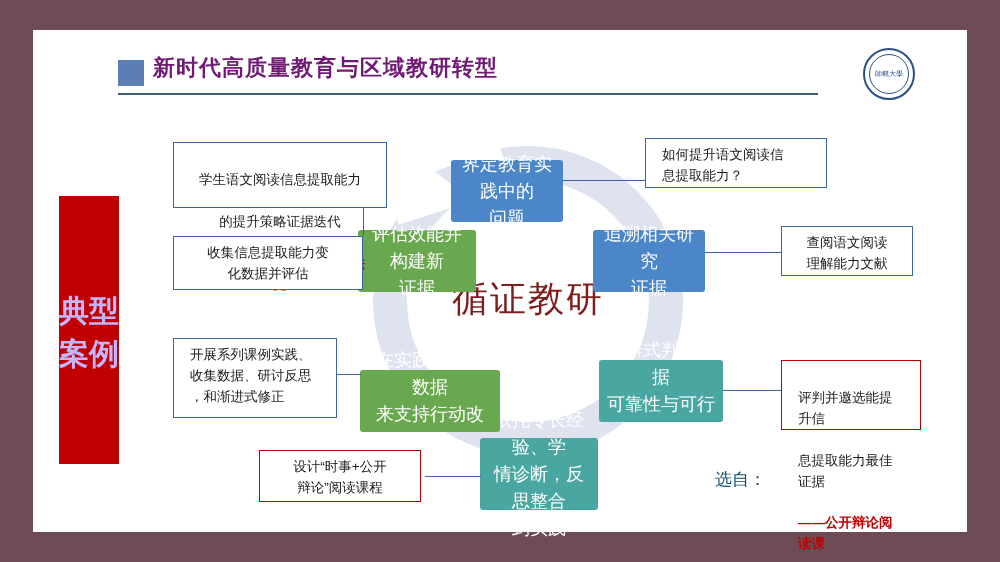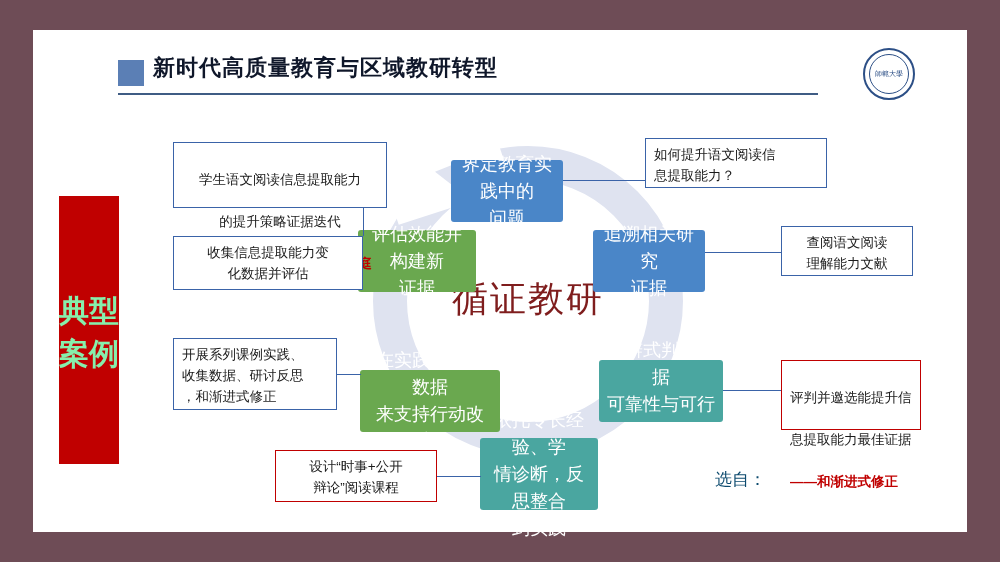--- a/index.html
+++ b/index.html
@@ -12,21 +12,21 @@
     position:absolute;left:33px;top:30px;width:934px;height:502px;
     background:#ffffff;
   }
   
   .hdr-square{
     position:absolute;left:85px;top:30px;width:26px;height:26px;
     background:#5b7fb5;
   }
   .hdr-title{
     position:absolute;left:120px;top:23px;
-    font-size:22px;font-weight:bold;color:#0f172a;
+    font-size:22px;font-weight:bold;color:#701a75;
     letter-spacing:1px;white-space:nowrap;
   }
   .hdr-rule{
     position:absolute;left:85px;top:63px;width:700px;height:2px;
     background:#1d3f6e;opacity:.85;
   }
   
   .seal{
     position:absolute;left:830px;top:18px;width:52px;height:52px;
     border-radius:50%;border:2px solid #2c4f86;
@@ -35,21 +35,21 @@
     box-sizing:border-box;
   }
   .seal:before{
     content:"";position:absolute;left:4px;top:4px;right:4px;bottom:4px;
     border:1px solid #2c4f86;border-radius:50%;
   }
   .seal span{position:relative;z-index:2;}
   
   .banner{
     position:absolute;left:26px;top:166px;width:60px;height:268px;
-    background:#c00000;color:#86efac;
+    background:#c00000;color:#c4b5fd;
     display:flex;flex-direction:column;align-items:center;justify-content:center;
     font-size:30px;font-weight:bold;line-height:1.45;
     box-sizing:border-box;padding-top:4px;
   }
   
   .ring{
     position:absolute;left:340px;top:116px;width:310px;height:310px;
     border-radius:50%;
     border:34px solid #dfe3f0;
     box-sizing:border-box;
@@ -81,28 +81,28 @@
   #node-define{left:418px;top:130px;width:112px;height:62px;background:#4a86c8;}
   #node-trace {left:560px;top:200px;width:112px;height:62px;background:#4a86c8;}
   #node-judge {left:566px;top:330px;width:124px;height:62px;background:#4aa6a0;}
   #node-rely  {left:447px;top:408px;width:118px;height:72px;background:#4aa6a0;}
   #node-collect{left:327px;top:340px;width:140px;height:62px;background:#6aa84f;}
   #node-eval  {left:325px;top:200px;width:118px;height:62px;background:#6aa84f;}
   
   .anno{
     position:absolute;background:#ffffff;border:1px solid #3a63a8;
     font-size:13.5px;line-height:1.55;color:#1a1a1a;
-    padding:6px 8px;box-sizing:border-box;white-space:pre-line;
+    padding:6px 16px;box-sizing:border-box;white-space:pre-line;
   }
   .anno.red{border-color:#c00000;}
   .anno .red-text{color:#c00000;font-weight:bold;}
   #anno-students{left:140px;top:112px;width:214px;height:66px;text-align:center;}
   #anno-data    {left:140px;top:206px;width:190px;height:54px;text-align:center;}
-  #anno-practice{left:140px;top:308px;width:164px;height:72px;}
-  #anno-design  {left:242px;top:420px;width:162px;height:52px;text-align:center;}
+  #anno-practice{left:140px;top:308px;width:164px;height:80px;}
+  #anno-design  {left:226px;top:420px;width:162px;height:52px;text-align:center;}
   #anno-how     {left:612px;top:108px;width:182px;height:50px;}
   #anno-lit     {left:748px;top:196px;width:132px;height:50px;text-align:center;}
   #anno-best    {left:748px;top:330px;width:140px;height:70px;}
   
   .ln{position:absolute;background:#3a63a8;}
   
   .from-text{
     position:absolute;left:682px;top:438px;font-size:17px;color:#0c4a6e;
   }
 </style>
@@ -163,17 +163,17 @@
   <div class="anno red" id="anno-design">设计“时事+公开
 辩论”阅读课程</div>
   <div class="anno" id="anno-how">如何提升语文阅读信
 息提取能力？</div>
   <div class="anno" id="anno-lit">查阅语文阅读
 理解能力文献</div>
 
   <div class="anno red" id="anno-best">
     <div>评判并邀选能提升信</div>
     <div>息提取能力最佳证据</div>
-    <div class="red-text">——和渐进式修正</div>
+    <div class="red-text">——公开辩论阅读课</div>
   </div>
 
   <div class="from-text">选自：</div>
 </div>
 
 </body></html>

